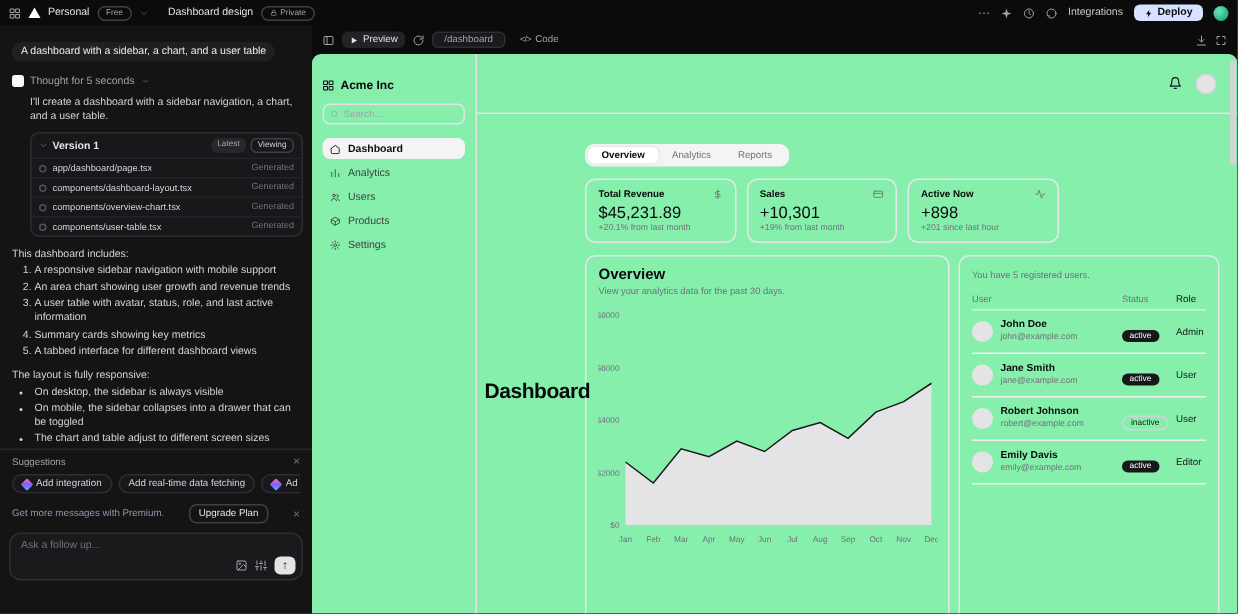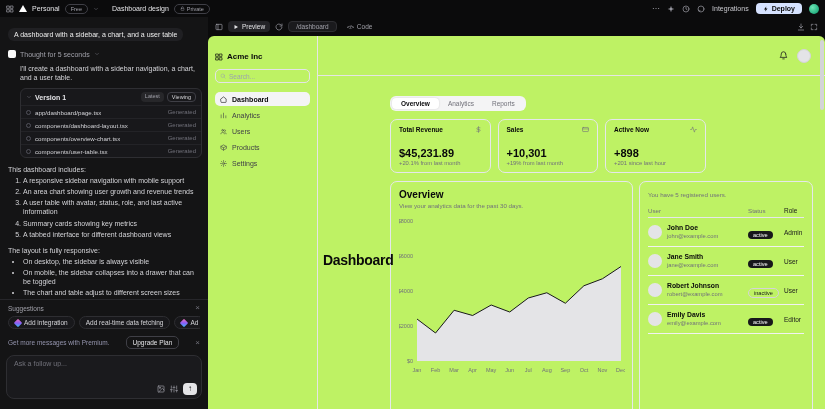--- a/index.html
+++ b/index.html
@@ -45,36 +45,36 @@
 
   .sugg { border-top:1px solid #26262a; padding:4px 8px 3px; }
   .sugg-head { display:flex; align-items:center; font-size:6.5px; color:#a1a1aa; }
   .xbtn { margin-left:auto; color:#71717a; font-size:8px; background:none; border:none; line-height:1; }
   .sugg-row { display:flex; gap:4px; margin-top:4px; overflow:hidden; white-space:nowrap; }
   .sugg-btn { flex:none; display:inline-flex; align-items:center; gap:3px; border:1px solid #2e2e32; border-radius:999px; padding:2px 6px; font-size:6.5px; color:#d4d4d8; background:#18181b; }
   .spark { width:6px; height:6px; background:linear-gradient(135deg,#f472b6,#8b5cf6,#38bdf8); border-radius:1px; transform:rotate(45deg); flex:none; }
   .premium { display:flex; align-items:center; gap:4px; padding:4px 8px; }
   .prem-txt { font-size:6.5px; color:#9494ad; }
   .upgrade { margin-left:auto; border:1px solid #3f3f46; background:none; color:#e4e4e7; border-radius:5px; padding:2px 6px; font-size:6.5px; }
-  .composer { margin:2px 6px 10px; border:1px solid #2e2e32; border-radius:8px; background:#1a1a1d; height:44px; position:relative; }
+  .composer { margin:2px 6px 22px; border:1px solid #2e2e32; border-radius:8px; background:#1a1a1d; height:32px; position:relative; }
   .composer input { position:absolute; top:4px; left:7px; right:7px; background:none; border:none; outline:none; color:#e4e4e7; font-size:7px; font-family:inherit; }
   .composer input::placeholder { color:#71717a; }
   .comp-icons { position:absolute; right:4px; bottom:3px; display:flex; align-items:center; gap:5px; }
   .comp-ic { width:8px; height:8px; color:#a1a1aa; }
   .send { width:14px; height:12px; background:#e4e4e7; color:#141415; border:none; border-radius:4px; font-size:8px; line-height:1; display:flex; align-items:center; justify-content:center; }
 
   
   .pv { flex:1; display:flex; flex-direction:column; }
   .ptoolbar { height:19px; display:flex; align-items:center; gap:5px; padding:0 7px; color:#a1a1aa; }
   .ptab { display:inline-flex; align-items:center; gap:3px; font-size:6.5px; padding:2px 5px; border-radius:4px; background:none; border:none; color:#a1a1aa; }
   .ptab.active { background:#232327; color:#e4e4e7; }
   .urlpill { background:#1a1a1d; border:1px solid #2e2e32; border-radius:4px; padding:1px 7px; font-size:6.5px; color:#a1a1aa; }
   .codetag { font-size:6px; letter-spacing:-0.5px; }
   .pt-ic { width:8px; height:8px; }
-  .pcontent { flex:1; background:#bef264; border-radius:6px 6px 0 0; display:flex; overflow:hidden; position:relative; }
+  .pcontent { flex:1; background:#86efac; border-radius:6px 6px 0 0; display:flex; overflow:hidden; position:relative; }
 
   
   .asb { width:110px; border-right:1px solid #e5e5e5; padding:16px 7px 0; flex:none; }
   .brand { display:flex; align-items:center; gap:4px; font-size:8px; font-weight:700; color:#09090b; }
   .brand-ic { width:8px; height:8px; color:#09090b; }
   .srch { margin-top:8px; height:14px; border:1px solid #e4e4e7; border-radius:5px; display:flex; align-items:center; gap:3px; padding:0 4px; color:#9ca3af; }
   .srch input { border:none; outline:none; background:none; width:70px; font-size:6.5px; font-family:inherit; color:#374151; }
   .srch input::placeholder { color:#9ca3af; }
   .srch-ic { width:6px; height:6px; flex:none; }
   .anav { margin-top:9px; display:flex; flex-direction:column; gap:2px; }
@@ -89,21 +89,21 @@
   .avatar { width:14px; height:14px; border-radius:50%; background:#e4e4e7; border:1px solid #d4d4d8; }
   .acontent { padding:16px 12px 0 72px; flex:1; overflow:hidden; }
   .tabs { display:inline-flex; background:#f4f4f5; border-radius:6px; padding:2px; }
   .tab { border:none; background:none; font-size:6.5px; color:#71717a; padding:2px 9px; border-radius:4px; }
   .tab.active { background:#fff; color:#09090b; font-weight:700; box-shadow:0 0 2px rgba(0,0,0,.15); }
   .bigtitle { position:absolute; left:5px; top:216px; font-size:14px; font-weight:800; color:#0a0a0a; letter-spacing:-0.3px; }
   .cards { margin-top:8px; display:grid; grid-template-columns:repeat(4,1fr); gap:7px; }
   .mcard { border:1px solid #e5e7eb; border-radius:7px; padding:6px 8px; }
   .mcard-h { display:flex; align-items:center; justify-content:space-between; font-size:6.5px; font-weight:600; color:#09090b; }
   .mcard-ic { width:7px; height:7px; color:#71717a; }
-  .mval { font-size:11px; font-weight:700; color:#09090b; margin-top:14px; }
+  .mval { font-size:11px; font-weight:400; color:#09090b; margin-top:3px; }
   .mdelta { font-size:5.8px; color:#71717a; margin-top:1px; }
   .sections { margin-top:8px; display:grid; grid-template-columns:243px 1fr; gap:6px; align-items:start; }
   .scard { border:1px solid #e5e7eb; border-radius:7px; padding:7px 8px; height:260px; overflow:hidden; }
   .scard-t { font-size:10px; font-weight:700; color:#09090b; }
   .scard-s { font-size:6.2px; color:#71717a; margin-top:2px; }
   .chartwrap { margin-top:8px; }
   
   .utable { margin-top:6px; }
   .uhead { display:flex; font-size:6.2px; color:#71717a; padding:3px 0; border-bottom:1px solid #e5e7eb; }
   .urow { display:flex; align-items:center; padding:5px 0; border-bottom:1px solid #f1f1f3; }

